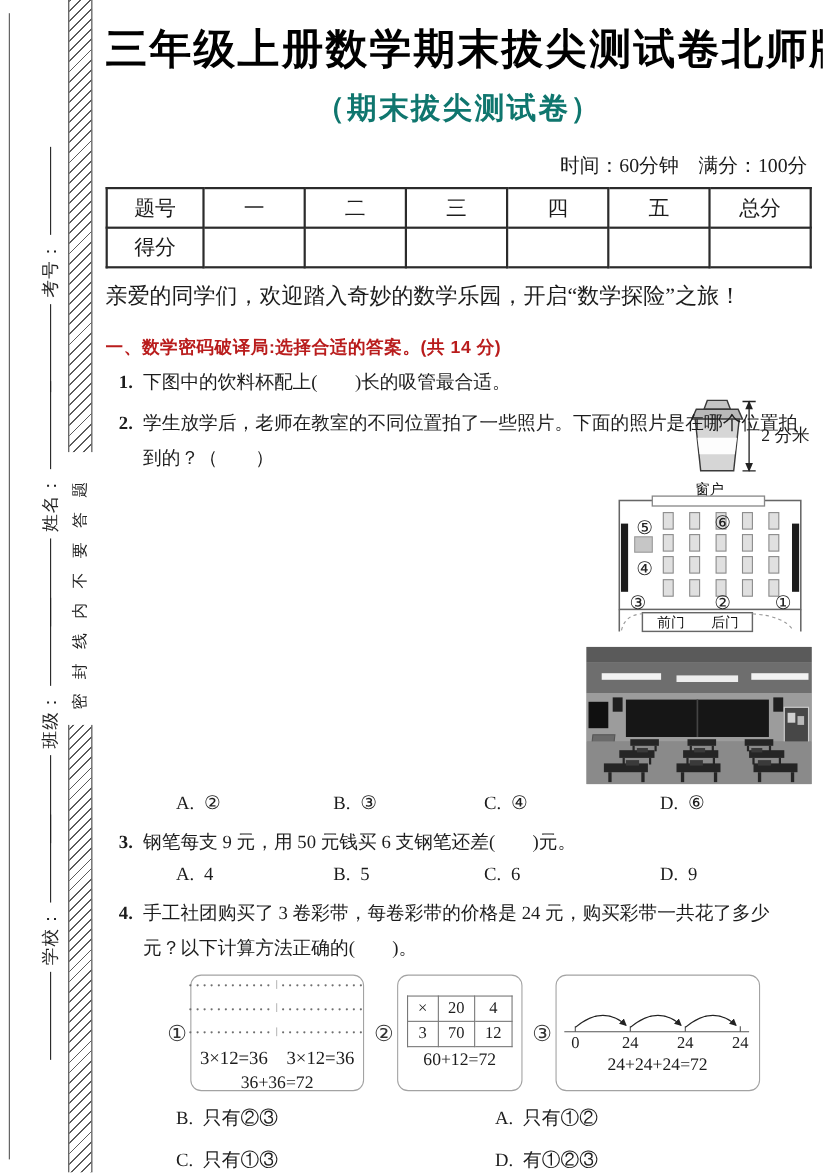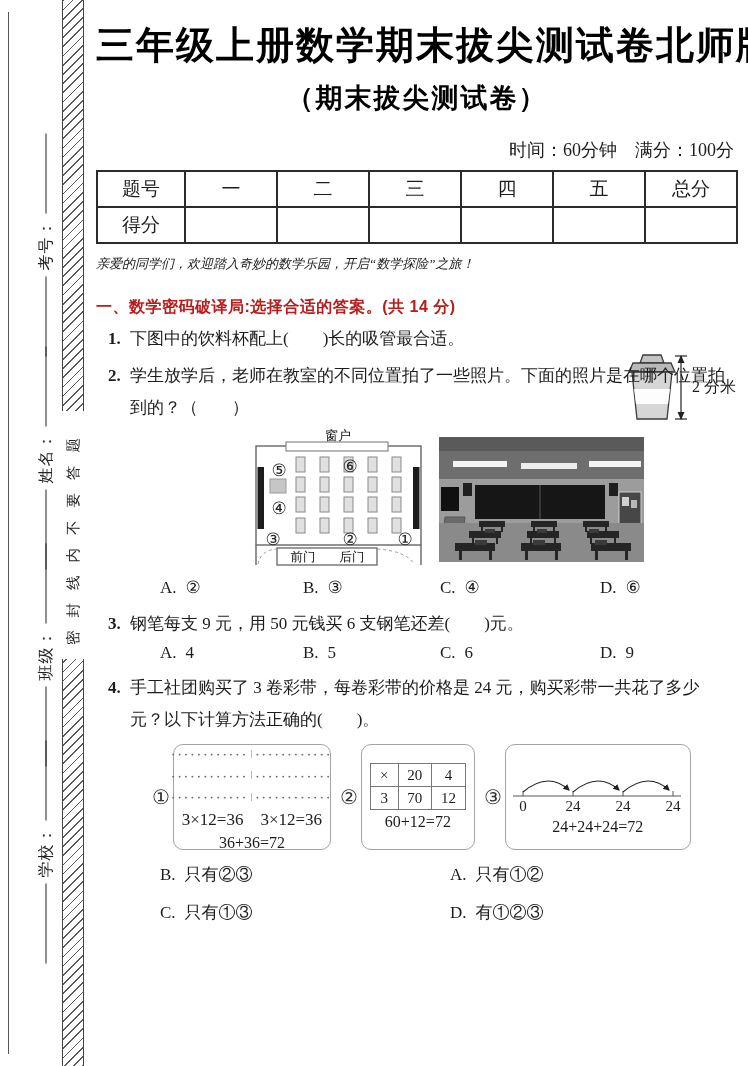--- a/index.html
+++ b/index.html
@@ -28,46 +28,46 @@
   }
   
   .main { position:absolute; left:96px; top:0; width:642px; }
   .title {
     margin:24px 0 0 0; font-family:"Liberation Sans","DejaVu Sans",sans-serif;
     font-weight:900; font-size:38px; line-height:1.15; letter-spacing:2px;
     white-space:nowrap; color:#000;
   }
   .subtitle {
     margin:12px 0 0 0; text-align:center; font-family:"Liberation Sans","DejaVu Sans",sans-serif;
-    font-weight:800; font-size:27px; letter-spacing:2px; color:#000000;
+    font-weight:800; font-size:27px; letter-spacing:2px; color:#0f766e;
   }
   .meta { margin-top:22px; text-align:right; font-size:18px; padding-right:4px; }
   table.score { margin-top:8px; width:100%; border-collapse:collapse; table-layout:fixed; }
   table.score td {
     border:2px solid #2b2b2b; text-align:center; font-size:19px; height:34px; padding:0;margin-top:28px;
   }
-  .intro { margin-top:11px; font-size:13px;font-style:italic; }
+  .intro { margin-top:11px; font-size:20px; }
   .sec-heading {
     margin-top:24px; font-family:"Liberation Sans","DejaVu Sans",sans-serif;
     font-weight:800; font-size:16px; color:#b91c1c; letter-spacing:0.5px;
   }
   .question { position:relative; margin-top:5px; }
   .q-line { position:relative; padding-left:34px; font-size:17px; line-height:1.9; max-width:600px; }
   .q-num { position:absolute; left:12px; font-weight:bold; }
   .opts { display:grid; padding-left:64px; font-size:17px; margin-top:3px; row-gap:15px; }
   .opts2  { grid-template-columns:195px auto; }
   .opts4  { grid-template-columns:143px 137px 160px auto; }
   .opts2b { grid-template-columns:290px auto; }
   .opt { white-space:nowrap; }
   .opt-label { margin-right:9px; }
   
   .cup-fig { position:absolute; right:2px; top:28px; display:flex; align-items:center; gap:2px; }
   .cup-fig .cup-dim { font-size:16px; }
   
-  .fig-row { display:flex; gap:8px; padding-left:150px; margin:4px 0 6px; align-items:center; }
+  .fig-row { display:flex; gap:8px; padding-left:150px; margin:4px 0 6px; align-items:flex-end;flex-direction:column; }
   
   .methods { display:flex; gap:9px; padding-left:56px; margin-top:8px; align-items:center; }
   .method { display:flex; align-items:center; gap:3px; }
   .m-tag { font-size:20px; color:#333; }
   .m-card {
     border:1.6px solid #a3a3a3; border-radius:10px; background:#fff;
     display:flex; flex-direction:column; align-items:center; justify-content:center;
     gap:3px; box-sizing:border-box; padding:6px 8px;
   }
   .card1 { width:158px; height:106px; }

